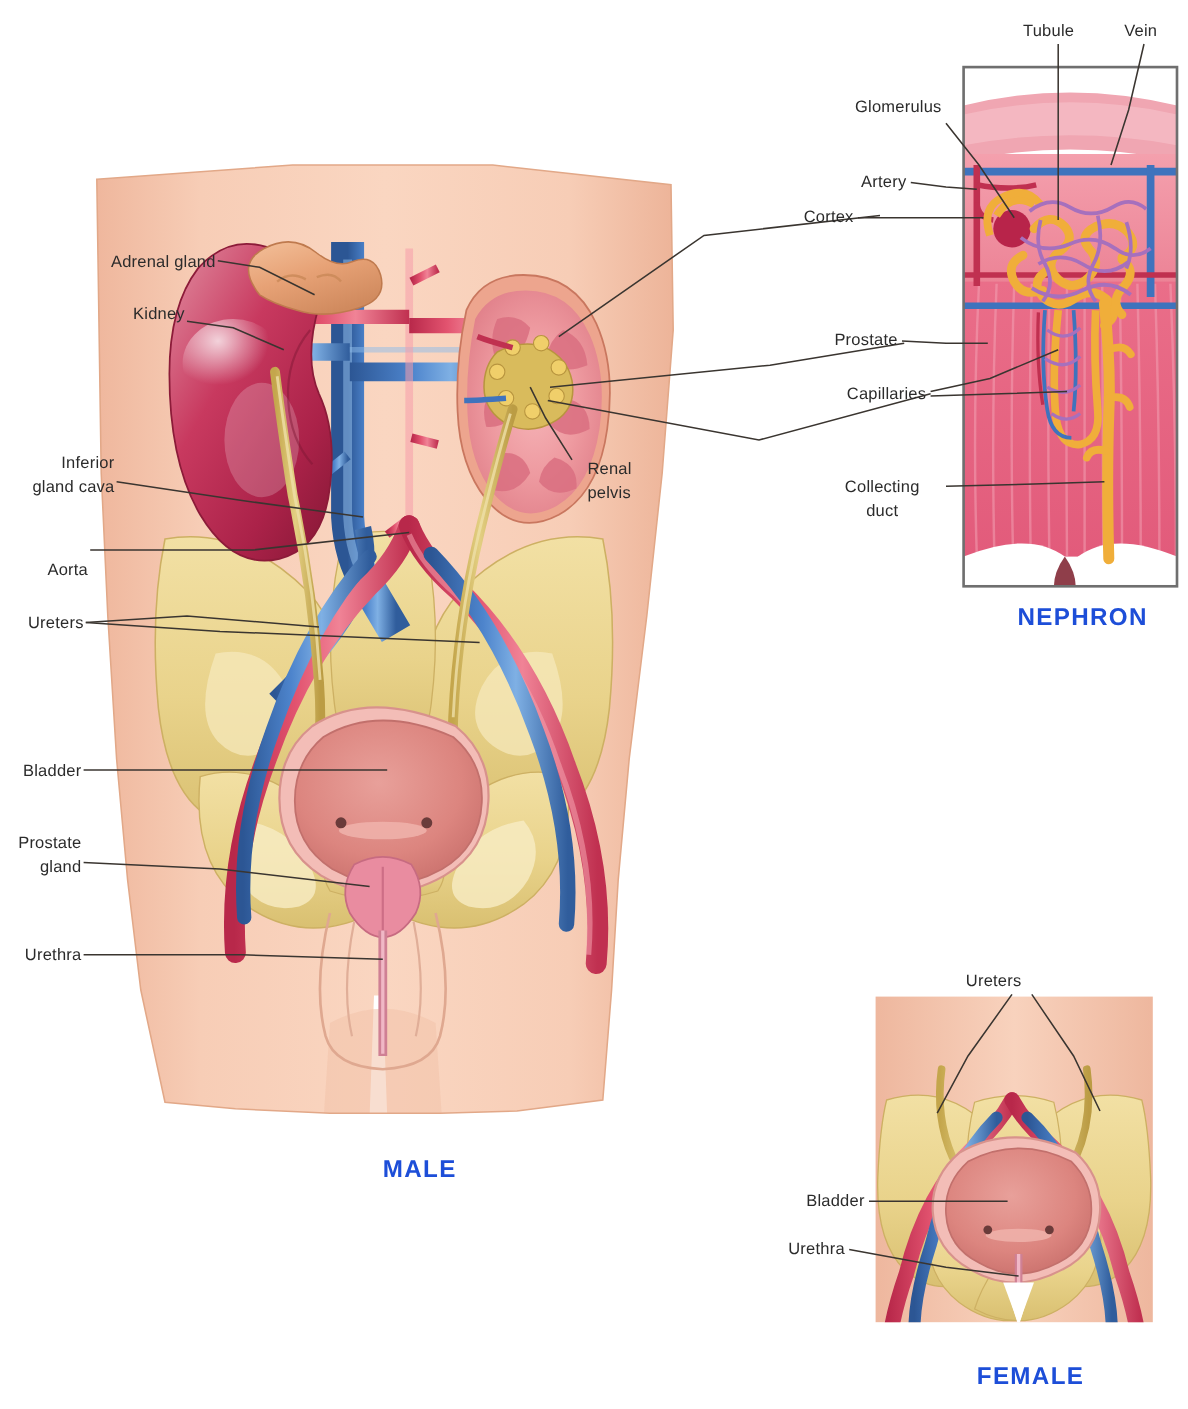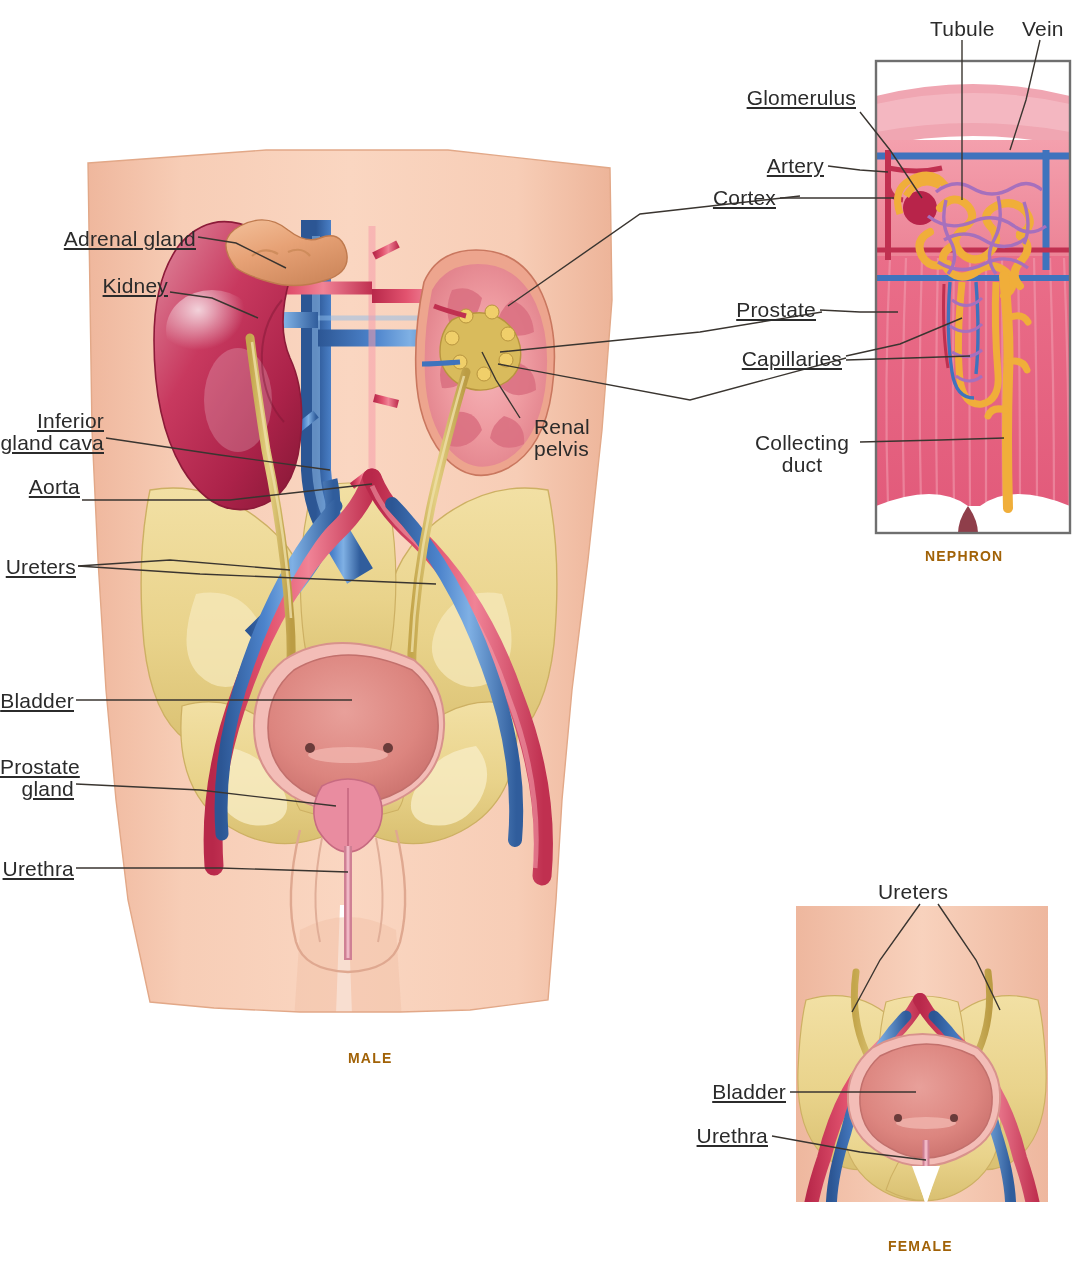--- a/index.html
+++ b/index.html
@@ -1,23 +1,23 @@
 <!DOCTYPE html>
 <html><head>
 <meta charset="utf-8">
 <style>
   html,body{margin:0;padding:0;background:#fff;}
   body{width:1080px;height:1281px;position:relative;overflow:hidden;
        font-family:"Liberation Sans","DejaVu Sans",sans-serif;}
   #stage{position:absolute;left:0;top:0;width:1080px;height:1281px;}
   svg.layer{position:absolute;left:0;top:0;width:1080px;height:1281px;}
-  .lbl{position:absolute;color:#2b2b2b;font-size:21px;line-height:22px;
+  .lbl{position:absolute;color:#2b2b2b;font-size:15px;line-height:22px;
        white-space:pre;letter-spacing:0.2px;}
-  .lbl.r{text-align:right;text-decoration:underline;}
-  .cap{position:absolute;color:#a16207;font-size:14px;font-weight:bold;
+  .lbl.r{text-align:right;}
+  .cap{position:absolute;color:#1d4ed8;font-size:22px;font-weight:bold;
        letter-spacing:1.2px;}
 </style>
 </head>
 <body>
 
 <div id="stage">
 
   <svg class="layer" viewBox="0 0 1080 1281">
     <defs>
       <linearGradient id="gSkin" x1="0" y1="0" x2="1" y2="0">
@@ -411,21 +411,21 @@
       <path d="M938,904 L976,960 L1000,1010"></path>
       <path d="M790,1092 L870,1092 L916,1092"></path>
       <path d="M772,1136 L860,1152 L926,1160"></path>
     </g>
   </svg>
 
   <div class="lbl r" style="left:0px;top:228px;width:196px;">Adrenal gland</div>
   <div class="lbl r" style="left:0px;top:275px;width:168px;">Kidney</div>
   <div class="lbl r" style="left:0px;top:410px;width:104px;">Inferior
 gland cava</div>
-  <div class="lbl r" style="left:0px;top:476px;width:80px;">Aorta</div>
+  <div class="lbl r" style="left:0px;top:508px;width:80px;">Aorta</div>
   <div class="lbl r" style="left:0px;top:556px;width:76px;">Ureters</div>
   <div class="lbl r" style="left:0px;top:690px;width:74px;">Bladder</div>
   <div class="lbl r" style="left:0px;top:756px;width:74px;">Prostate
 gland</div>
   <div class="lbl r" style="left:0px;top:858px;width:74px;">Urethra</div>
   <div class="lbl" style="left:518px;top:416px;width:120px;margin-left:16px;">Renal
 pelvis</div>
   <div class="cap" style="left:348px;top:1050px;">MALE</div>
 
   <div class="lbl" style="left:930px;top:18px;">Tubule</div>

